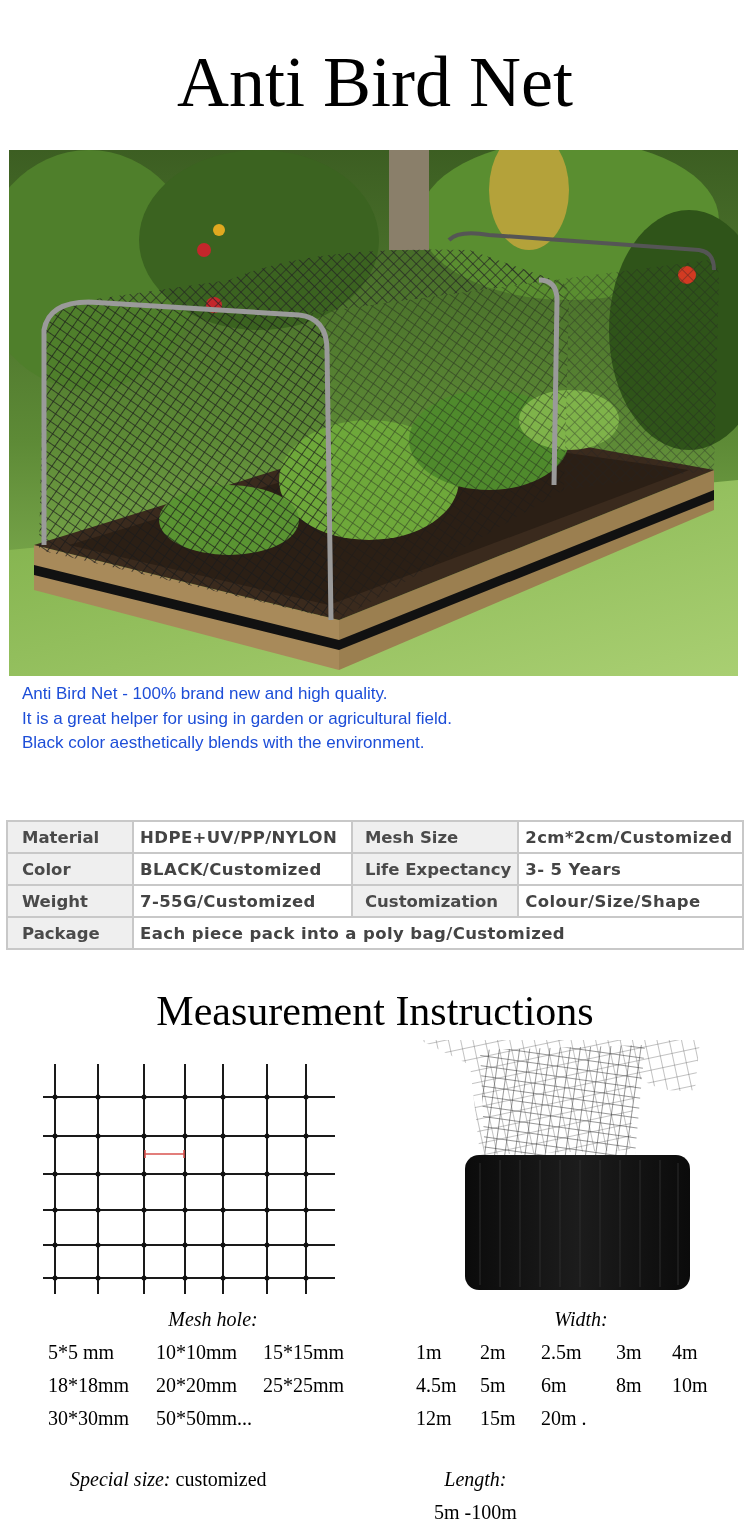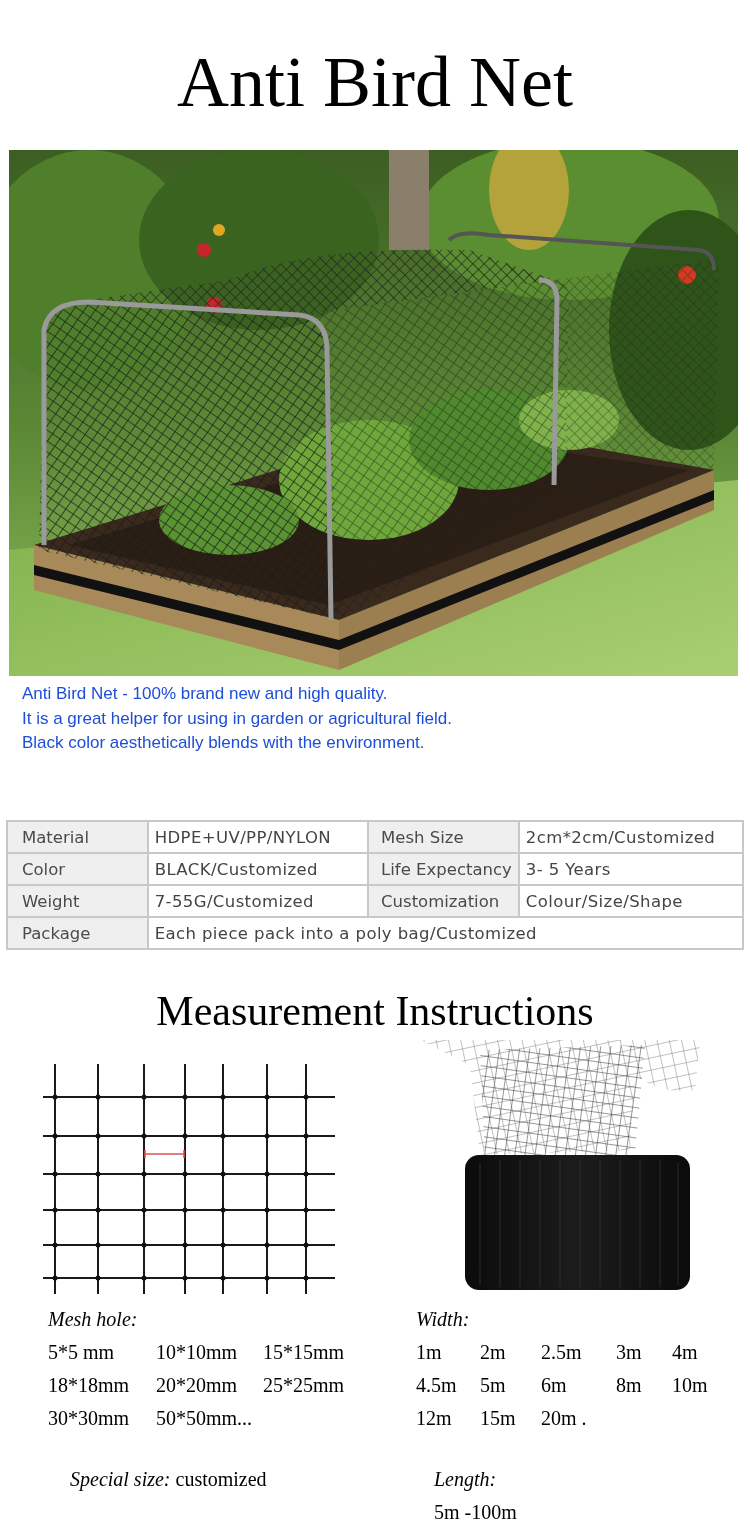--- a/index.html
+++ b/index.html
@@ -6,36 +6,36 @@
     body { width: 750px; height: 1533px; position: relative; overflow: hidden; font-family: "Liberation Serif", serif; color: #000; }
     .abs { position: absolute; }
 
     .title { left: 0; width: 750px; top: 42px; text-align: center; font-family: "Liberation Serif", serif; font-size: 72px; line-height: 80px; color: #000; letter-spacing: 0px; }
 
     .photo { left: 9px; top: 150px; width: 729px; height: 526px; overflow: hidden; background: #4d7a2c; }
 
     .desc { left: 22px; top: 682px; width: 720px; font-family: "Liberation Sans Narrow", "Liberation Sans", sans-serif; font-size: 17px; line-height: 24.5px; color: #1d4ed8; transform-origin: left top; }
     .desc div { white-space: nowrap; }
 
-    .spec-table { left: 6px; top: 820px; width: 738px; border-collapse: collapse; font-family: "DejaVu Sans", sans-serif; font-size: 16.5px; color: #444; }
+    .spec-table { left: 6px; top: 820px; width: 738px; border-collapse: collapse; font-family: "DejaVu Sans", sans-serif; font-size: 16.5px; color: #444; font-weight: bold; }
     .spec-table td { border: 2px solid #c8c8c8; height: 30px; padding: 0 6px; white-space: nowrap; vertical-align: middle; }
     .spec-table td.lbl { background: #efefef; color: #4a4a4a; }
     .spec-table td.val { background: #ffffff; letter-spacing: 0.4px; }
     .spec-table td.c1 { width: 128px; padding-left: 14px; }
     .spec-table td.c2 { width: 212px; }
     .spec-table td.c3 { width: 130px; padding-left: 12px; }
     .spec-table td.c4 { width: 214px; }
 
     .h2 { left: 0; width: 750px; top: 985px; text-align: center; font-family: "Liberation Serif", serif; font-size: 42px; line-height: 52px; color: #000; }
 
     .grid { left: 40px; top: 1062px; width: 300px; height: 235px; }
     .roll { left: 410px; top: 1035px; width: 320px; height: 262px; }
 
     .spec-text { font-family: "Liberation Serif", serif; font-size: 20px; line-height: 33px; color: #000; }
-    .spec-text .hd { font-style: italic; }
+    .spec-text .hd { font-style: italic; text-align: center; }
     .row { white-space: nowrap; position: relative; height: 33px; }
     .row span { position: absolute; top: 0; }
   </style>
 </head>
 <body>
 
 <div class="abs title">Anti Bird Net</div>
 
 <div class="abs photo" title="Raised garden bed covered with black anti bird net on hoops">
   <svg width="729" height="526" viewBox="0 0 729 526" xmlns="http://www.w3.org/2000/svg">

